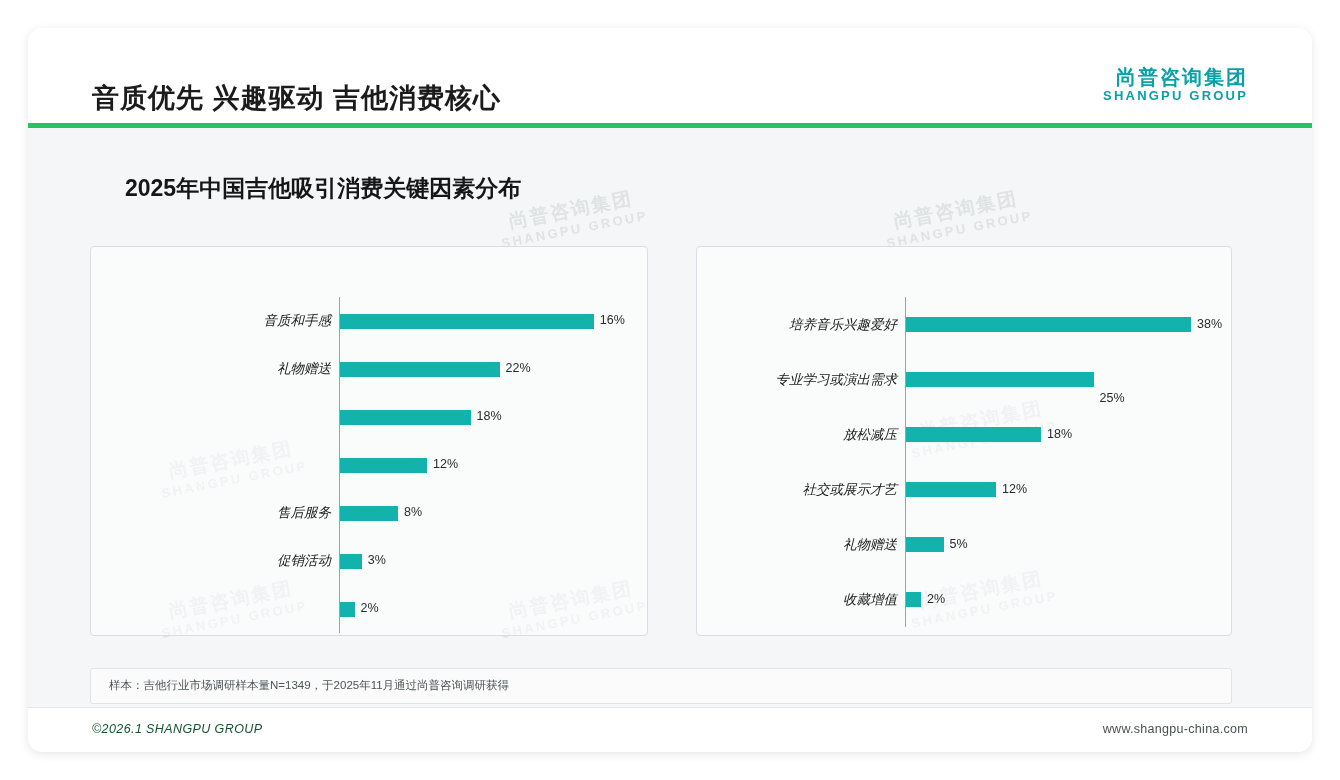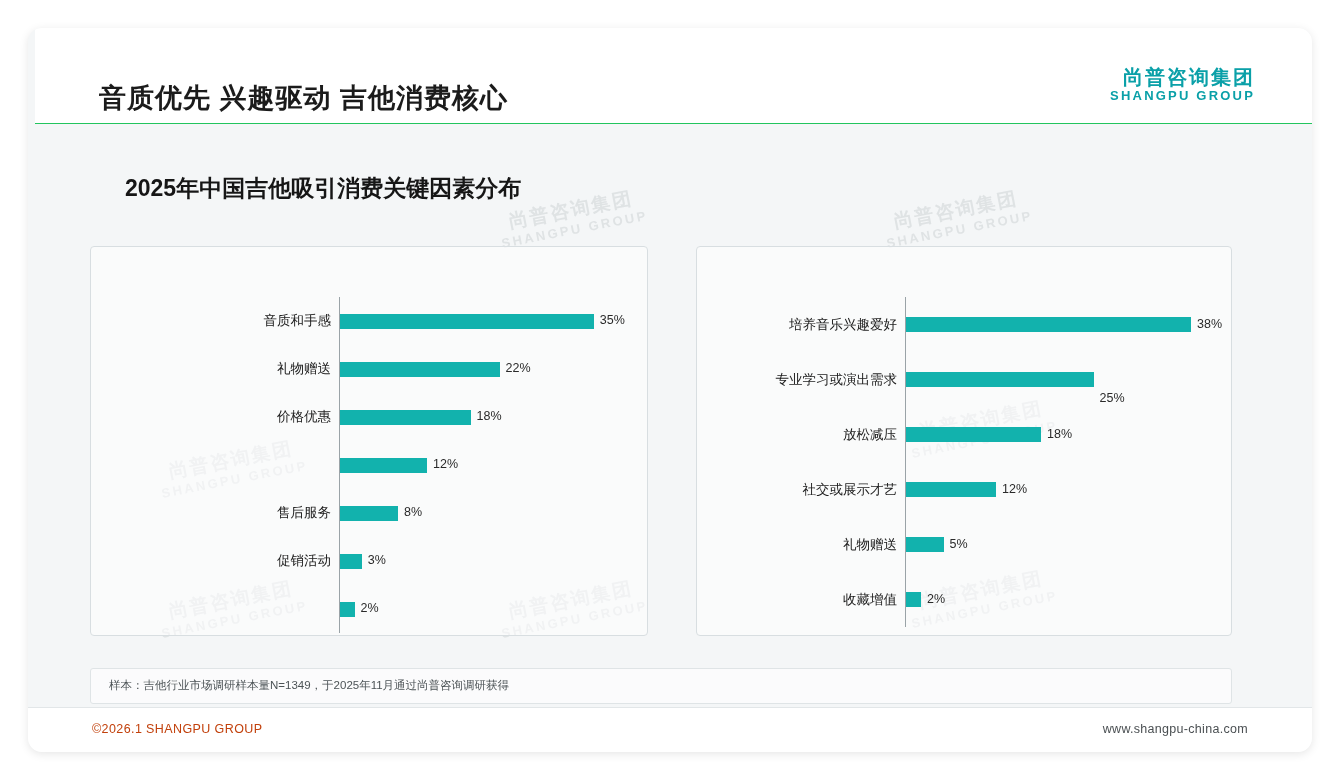--- a/index.html
+++ b/index.html
@@ -20,25 +20,25 @@
     width: 1284px;
     height: 724px;
     background: #f4f6f7;
     border-radius: 14px;
     box-shadow: 0 2px 10px rgba(0,0,0,0.10);
     overflow: hidden;
   }
   
   .header {
     position: absolute;
-    left: 7px; top: 0;
+    left: 0; top: 0;
     width: 100%;
     height: 95px;
     background: #ffffff;
-    border-bottom: 1px solid #22c55e;
+    border-bottom: 5px solid #22c55e;
   }
   .header-title {
     position: absolute;
     left: 64px;
     top: 52px;
     font-size: 27px;
     font-weight: bold;
     color: #1b1b1b;
     letter-spacing: 1px;
   }
@@ -103,20 +103,21 @@
     bottom: 22px;
     left: 0;
     right: 0;
   }
   .row-label {
     position: absolute;
     text-align: right;
     font-size: 13.5px;
     color: #202020;
     white-space: nowrap;
+    font-style: italic;
   }
   .axis {
     position: absolute;
     width: 1px;
     background: #9aa3a7;
   }
   .bar {
     position: absolute;
     background: #12b2ad;
     height: 15px;
@@ -154,22 +155,23 @@
     width: 100%;
     height: 44px;
     background: #ffffff;
     border-top: 1px solid #e2e6e8;
   }
   .copyright {
     position: absolute;
     left: 64px;
     top: 14px;
     font-size: 12.5px;
-    color: #c2410c;
+    color: #14532d;
     letter-spacing: 0.4px;
+    font-style: italic;
   }
   .website {
     position: absolute;
     right: 64px;
     top: 14px;
     font-size: 12.5px;
     color: #4a4f52;
     letter-spacing: 0.3px;
   }
 </style>
@@ -215,25 +217,24 @@
     <div class="l2">SHANGPU GROUP</div>
   </div>
 
   <div class="panel-title title-left">2025年中国吉他吸引消费关键因素分布</div>
 
   <div class="panel panel-left">
     <div class="chart" id="chart-0">
         <div class="axis" style="left: 248px; top: 28px; height: 336px;"></div>
         <div class="row-label" style="right: 0px; left: 0px; width: 240px; top: 43px;">音质和手感</div>
         <div class="bar" style="left: 249px; top: 44.5px; width: 253.75px; background: rgb(18, 178, 173);"></div>
-        <div class="bar-value" style="left: 508.75px; top: 44px;">35%</div>
+        <div class="bar-value" style="left: 508.75px; top: 44px;">16%</div>
         <div class="row-label" style="right: 0px; left: 0px; width: 240px; top: 91px;">礼物赠送</div>
         <div class="bar" style="left: 249px; top: 92.5px; width: 159.5px; background: rgb(18, 178, 173);"></div>
         <div class="bar-value" style="left: 414.5px; top: 92px;">22%</div>
-        <div class="row-label" style="right: 0px; left: 0px; width: 240px; top: 139px;">价格优惠</div>
         <div class="bar" style="left: 249px; top: 140.5px; width: 130.5px; background: rgb(18, 178, 173);"></div>
         <div class="bar-value" style="left: 385.5px; top: 140px;">18%</div>
         <div class="bar" style="left: 249px; top: 188.5px; width: 87px; background: rgb(18, 178, 173);"></div>
         <div class="bar-value" style="left: 342px; top: 188px;">12%</div>
         <div class="row-label" style="right: 0px; left: 0px; width: 240px; top: 235px;">售后服务</div>
         <div class="bar" style="left: 249px; top: 236.5px; width: 58px; background: rgb(18, 178, 173);"></div>
         <div class="bar-value" style="left: 313px; top: 236px;">8%</div>
         <div class="row-label" style="right: 0px; left: 0px; width: 240px; top: 283px;">促销活动</div>
         <div class="bar" style="left: 249px; top: 284.5px; width: 21.75px; background: rgb(18, 178, 173);"></div>
         <div class="bar-value" style="left: 276.75px; top: 284px;">3%</div>

